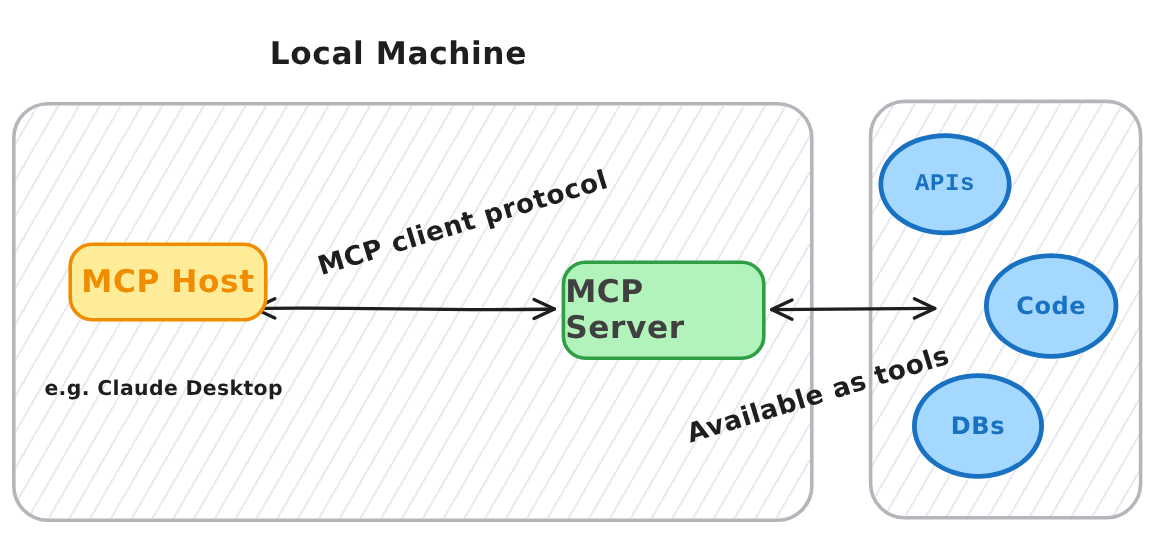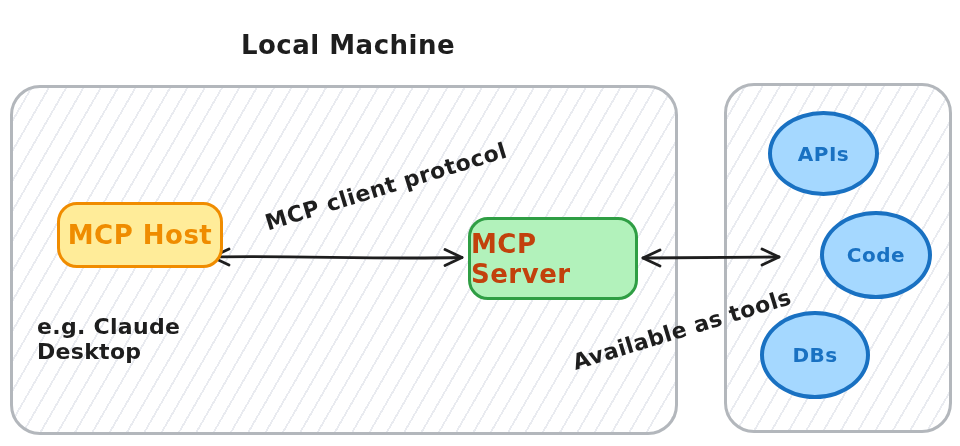--- a/index.html
+++ b/index.html
@@ -34,21 +34,21 @@
   .section-title {
     position: absolute;
     font-size: 26px;
     font-weight: 600;
     letter-spacing: 0.5px;
     color: #1e1e1e;
     text-align: center;
     white-space: pre-line;
     line-height: 1.15;
   }
-  .title-local-machine { left: 178px; top: 31px; width: 340px; }
+  .title-local-machine { left: 162px; top: 31px; width: 340px; }
   .title-local-remote  { left: 696px; top: 6px;  width: 220px; }
 
   
   .rect-node {
     position: absolute;
     border-radius: 20px;
     display: flex;
     align-items: center;
     justify-content: center;
     font-size: 26px;
@@ -59,46 +59,46 @@
     left: 37px; top: 202px; width: 166px; height: 66px;
     background: #ffec99;
     border: 3.5px solid #f08c00;
     color: #ef8c00;
     margin-left: 20px;
   }
   .server-node {
     left: 468px; top: 217px; width: 170px; height: 83px;
     background: #b2f2bb;
     border: 3.5px solid #2f9e44;
-    color: #c2410c;
+    color: #404040;
   }
   .host-caption {
     position: absolute;
     left: 37px; top: 314px; width: 200px;
-    font-size: 22px;
+    font-size: 17px;
     font-weight: 600;
     letter-spacing: 0.3px;
     color: #1e1e1e;
   }
 
   
   .ellipse-node {
     position: absolute;
     border-radius: 50%;
     background: #a5d8ff;
     border: 4px solid #1971c2;
     color: #1971c2;
     display: flex;
     align-items: center;
     justify-content: center;
     font-size: 20px;
     font-weight: 600;
     letter-spacing: 0.5px;
   }
-  .node-apis { left: 768px; top: 111px; width: 111px; height: 85px; }
+  .node-apis { left: 732px; top: 111px; width: 111px; height: 85px; font-family: Liberation Mono, monospace; }
   .node-code { left: 820px; top: 211px; width: 112px; height: 88px; }
   .node-dbs  { left: 760px; top: 311px; width: 110px; height: 88px; }
 
   
   .edge-label {
     position: absolute;
     font-size: 22px;
     font-weight: 600;
     letter-spacing: 0.5px;
     color: #1e1e1e;

